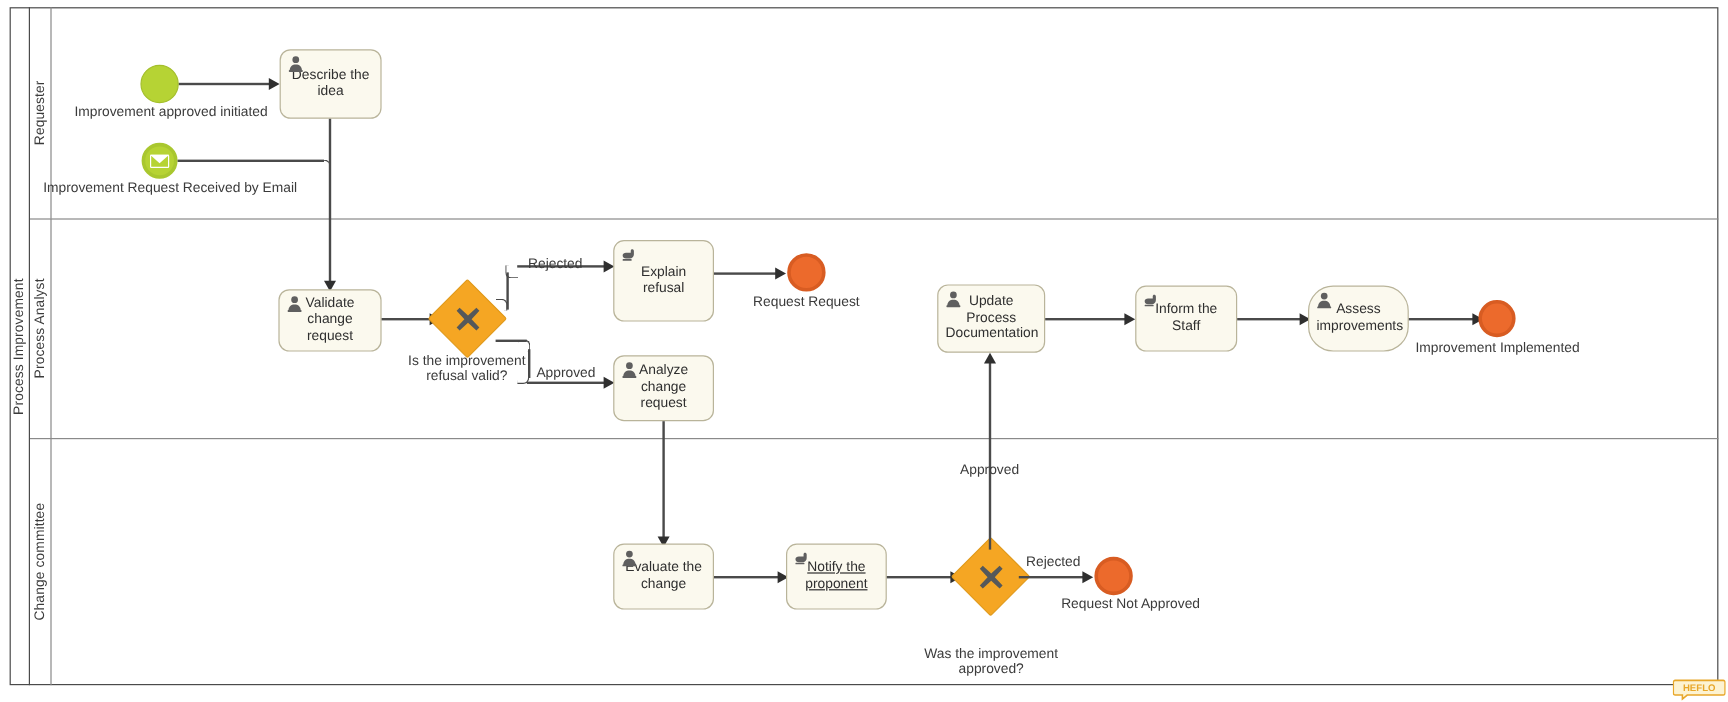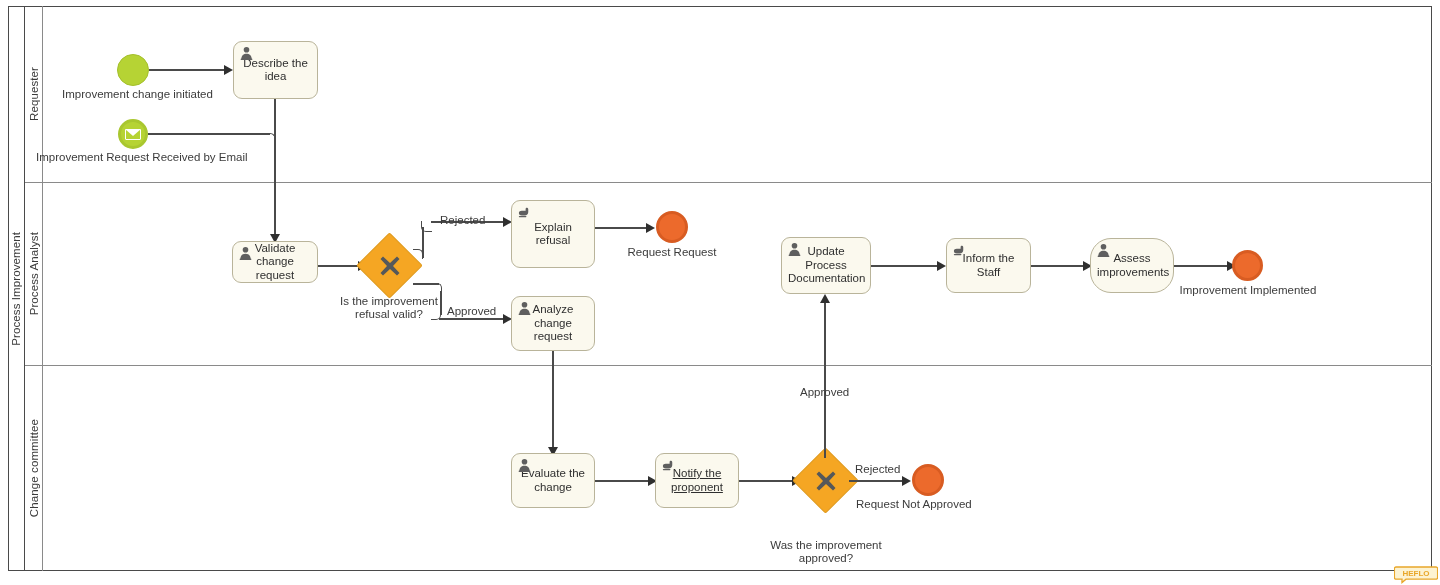--- a/index.html
+++ b/index.html
@@ -180,21 +180,21 @@
     <span>Process Analyst</span>
   </div>
   <div class="lane-header" style="left:25px;top:365px;width:18px;height:206px;">
     <span>Change committee</span>
   </div>
 
   <div class="lane-divider" style="left:25px;top:182px;width:1407px;"></div>
   <div class="lane-divider" style="left:25px;top:365px;width:1407px;"></div>
 
   <div class="event start-plain" style="left:117px;top:54px;width:32px;height:32px;"></div>
-  <div class="lbl" style="left:62px;top:88px;width:145px;text-align:center;">Improvement change initiated</div>
+  <div class="lbl" style="left:62px;top:88px;width:145px;text-align:center;">Improvement approved initiated</div>
 
   <div class="conn conn-h" style="left:149px;top:69px;width:76px;"></div>
   <div class="arrow arrow-r" style="left:224px;top:65px;"></div>
 
   <div class="task" style="left:233px;top:41px;width:85px;height:58px;">
     <svg class="task-icon" viewBox="0 0 16 16">
       <circle cx="8" cy="4" r="3" fill="#5f5f5f"></circle>
       <path d="M2.5 14 C2.5 9.8 5 8.2 8 8.2 C11 8.2 13.5 9.8 13.5 14 Z" fill="#5f5f5f"></path>
       <rect x="1.8" y="13.2" width="12.4" height="1.7" rx=".6" fill="#5f5f5f"></rect>
     </svg>
@@ -205,21 +205,21 @@
     <div class="env"></div>
   </div>
   <div class="lbl" style="left:36px;top:151px;width:194px;text-align:left;">Improvement Request Received by Email</div>
 
   <div class="conn conn-h" style="left:148px;top:133px;width:122px;"></div>
   <div class="corner" style="left:264px;top:133px;width:12px;height:12px;border-width:1.6px;border-top-right-radius:6px;border-left:none;border-bottom:none;"></div>
 
   <div class="conn conn-v" style="left:274px;top:99px;width:1.8px;height:140px;"></div>
   <div class="arrow arrow-d" style="left:270px;top:234px;"></div>
 
-  <div class="task" style="left:232px;top:241px;width:86px;height:42px;">
+  <div class="task" style="left:232px;top:241px;width:86px;height:52px;">
     <svg class="task-icon" viewBox="0 0 16 16">
       <circle cx="8" cy="4" r="3" fill="#5f5f5f"></circle>
       <path d="M2.5 14 C2.5 9.8 5 8.2 8 8.2 C11 8.2 13.5 9.8 13.5 14 Z" fill="#5f5f5f"></path>
       <rect x="1.8" y="13.2" width="12.4" height="1.7" rx=".6" fill="#5f5f5f"></rect>
     </svg>
     <span class="tlabel">Validate change request</span>
   </div>
 
   <div class="conn conn-h" style="left:318px;top:265px;width:43px;"></div>
   <div class="arrow arrow-r" style="left:358px;top:261px;"></div>
@@ -348,21 +348,21 @@
 
   <div class="conn conn-v" style="left:824px;top:300px;height:158px;"></div>
   <div class="arrow arrow-u" style="left:820px;top:294px;"></div>
   <div class="lbl" style="left:800px;top:386px;">Approved</div>
 
   <div class="conn conn-h" style="left:849px;top:480px;width:56px;"></div>
   <div class="arrow arrow-r" style="left:902px;top:476px;"></div>
   <div class="lbl" style="left:855px;top:463px;">Rejected</div>
 
   <div class="event end-evt" style="left:912px;top:464px;width:32px;height:32px;"></div>
-  <div class="lbl" style="left:856px;top:498px;width:144px;text-align:left;">Request Not Approved</div>
+  <div class="lbl" style="left:856px;top:498px;width:144px;text-align:right;">Request Not Approved</div>
 
   <div class="wm">
     <svg viewBox="0 0 44 19" width="44" height="19">
       <path d="M2 2 H42 A1.6 1.6 0 0 1 43.6 3.6 V12.6 A1.6 1.6 0 0 1 42 14.2 H12 L8 17.6 V14.2 H2 A1.6 1.6 0 0 1 .4 12.6 V3.6 A1.6 1.6 0 0 1 2 2 Z" fill="#fdf3d2" stroke="#e8a72a" stroke-width="1.3"></path>
       <text x="22" y="11" font-family="Liberation Sans, sans-serif" font-size="8" font-weight="bold" fill="#e8a72a" text-anchor="middle">HEFLO</text>
     </svg>
   </div>
 
 </div>
 

